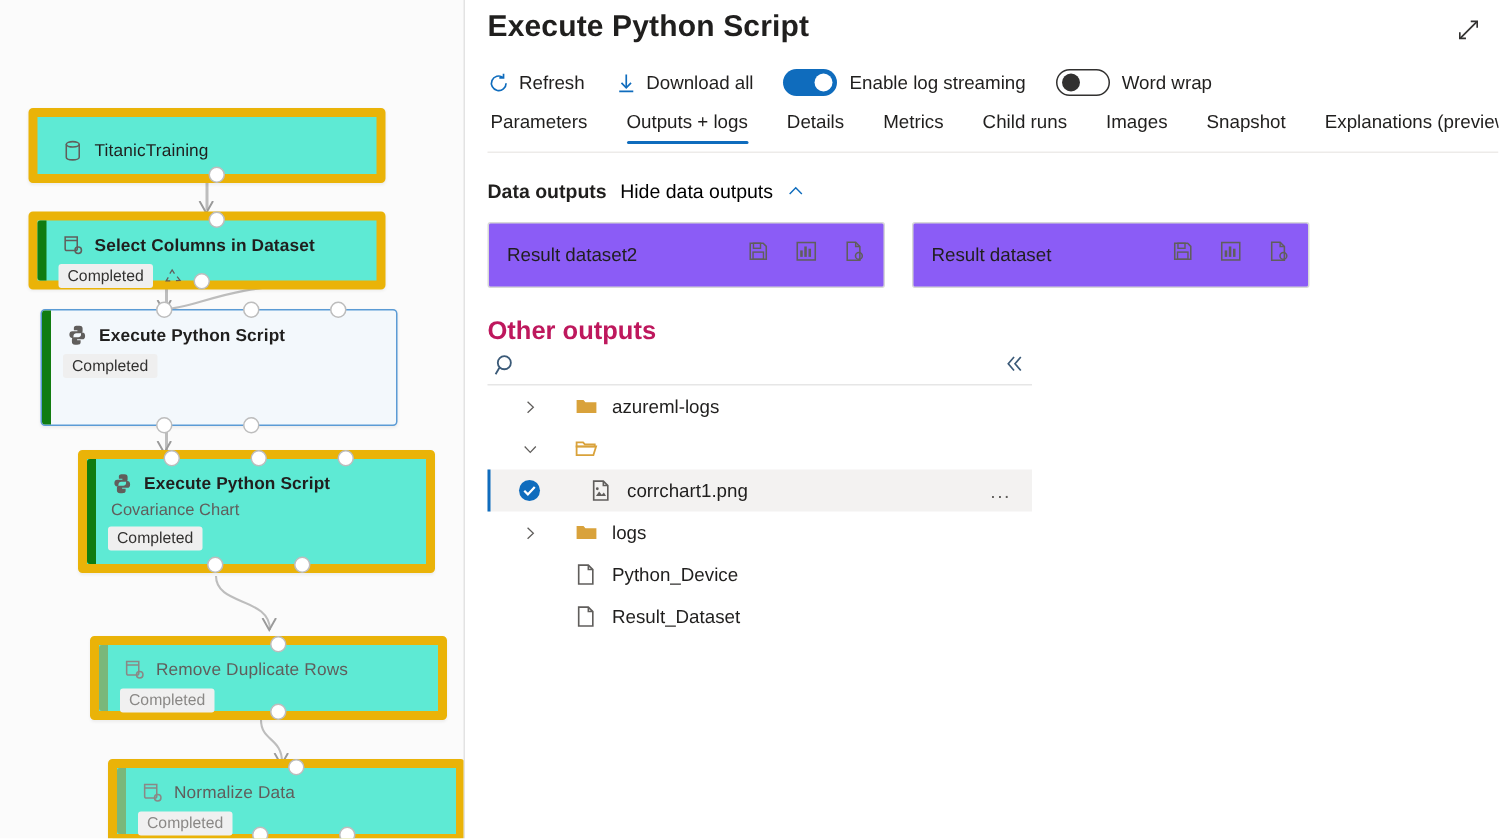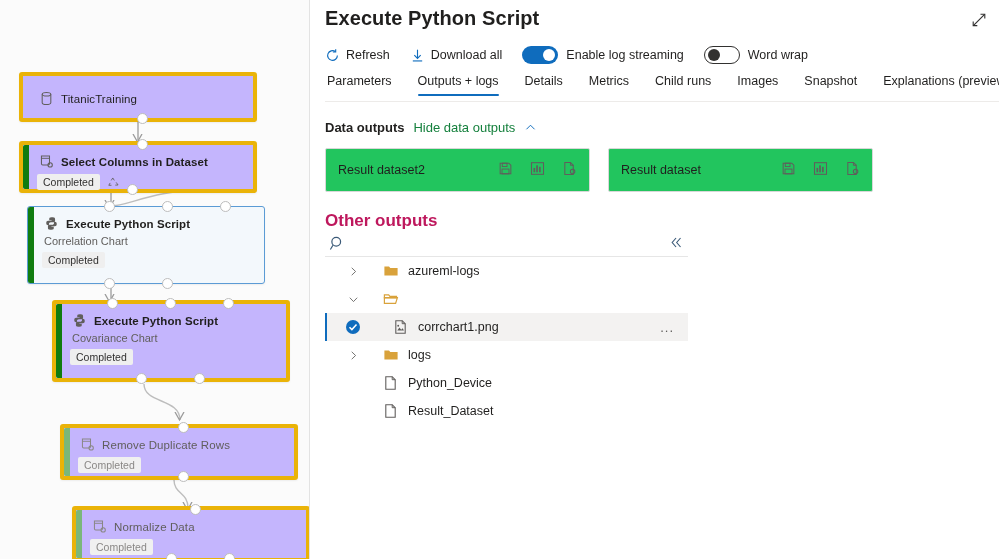--- a/index.html
+++ b/index.html
@@ -16,22 +16,22 @@
   
   #graph-pane {
     position:absolute; left:0; top:0; width:310px; height:559px;
     background:#fbfbfb;
     border-right:1px solid #e3e3e3;
     overflow:hidden;
   }
   #graph-pane .edge-line { position:absolute; background:#bdbdbd; }
   .node {
     position:absolute;
-    background:#c4b5fd;
-    border:4px solid #eab308;
+    background:#5eead4;
+    border:6px solid #eab308;
     border-radius:3px;
     box-shadow:0 1px 2px rgba(0,0,0,.06);
   }
   .node.selected { border:1.5px solid #5b9bd5; background:#f3f8fc; }
   .node .status-bar {
     position:absolute; left:0; top:0; bottom:0; width:6px;
     border-radius:2px 0 0 2px;
   }
   .node .nd-head {
     display:flex; align-items:center; gap:7px;
@@ -98,25 +98,25 @@
   #tab-underline {
     position:absolute; left:14px; top:101px; right:0; height:1px; background:#edebe9;
   }
 
   
   #data-outputs-hdr {
     position:absolute; left:14px; top:120px;
     display:flex; align-items:center; gap:9px; font-size:13px;
   }
   #data-outputs-hdr .h-label { font-weight:bold; color:#201f1e; }
-  #data-outputs-hdr .h-link { color:#15803d; cursor:pointer; }
+  #data-outputs-hdr .h-link { color:#000000; cursor:pointer; }
   #do-cards { position:absolute; left:14px; top:148px; display:flex; gap:18px; }
   .do-card {
     width:265px; height:44px; border:1px solid #d8d8d8; border-radius:2px;
-    display:flex; align-items:center; padding:0 12px; background:#22c55e;
+    display:flex; align-items:center; padding:0 12px; background:#8b5cf6;
   }
   .do-card .do-name { font-size:12.5px; color:#201f1e; flex:1; }
   .do-card .do-icons { display:flex; gap:17px; align-items:center; }
   .do-card .do-icons span { cursor:pointer; display:block; }
 
   
   #other-outputs-hdr {
     position:absolute; left:14px; top:211px; font-size:17px; font-weight:bold; color:#be185d;
   }
   #file-browser {
@@ -216,21 +216,20 @@
 
   <div class="node selected" style="left:27px; top:206px; width:238px; height:78px;">
     <div class="status-bar" style="background:#107c10;"></div>
     <div class="nd-head">
       <svg class="nd-icon" viewBox="0 0 16 16">
         <path d="M8 1.3 c-2.2 0-2.4 1-2.4 1.9 v1.3 h2.5 v.6 H4.4 c-1.2 0-2 .8-2 2.4 s.8 2.4 2 2.4 h.9 V8.6 c0-1.2 .9-2 2-2 h2.9 c1 0 1.6-.6 1.6-1.6 V3.2 c0-.9-.5-1.9-2.3-1.9 z" fill="#605e5c"></path>
         <path d="M8 14.7 c2.2 0 2.4-1 2.4-1.9 v-1.3 H7.9 v-.6 h3.7 c1.2 0 2-.8 2-2.4 s-.8-2.4-2-2.4 h-.9 v1.3 c0 1.2-.9 2-2 2 H5.8 c-1 0-1.6 .6-1.6 1.6 v1.8 c0 .9 .5 1.9 2.3 1.9 z" fill="#605e5c"></path>
       </svg>
       <span class="nd-title">Execute Python Script</span>
     </div>
-    <div class="nd-sub">Correlation Chart</div>
     <div class="nd-statwrap">
       <span class="nd-status">Completed</span>
     </div>
     <div class="port" style="left:76px; top:-6px;"></div>
     <div class="port" style="left:134px; top:-6px;"></div>
     <div class="port" style="left:192px; top:-6px;"></div>
     <div class="port" style="left:76px; bottom:-6px;"></div>
     <div class="port" style="left:134px; bottom:-6px;"></div>
   </div>
 

